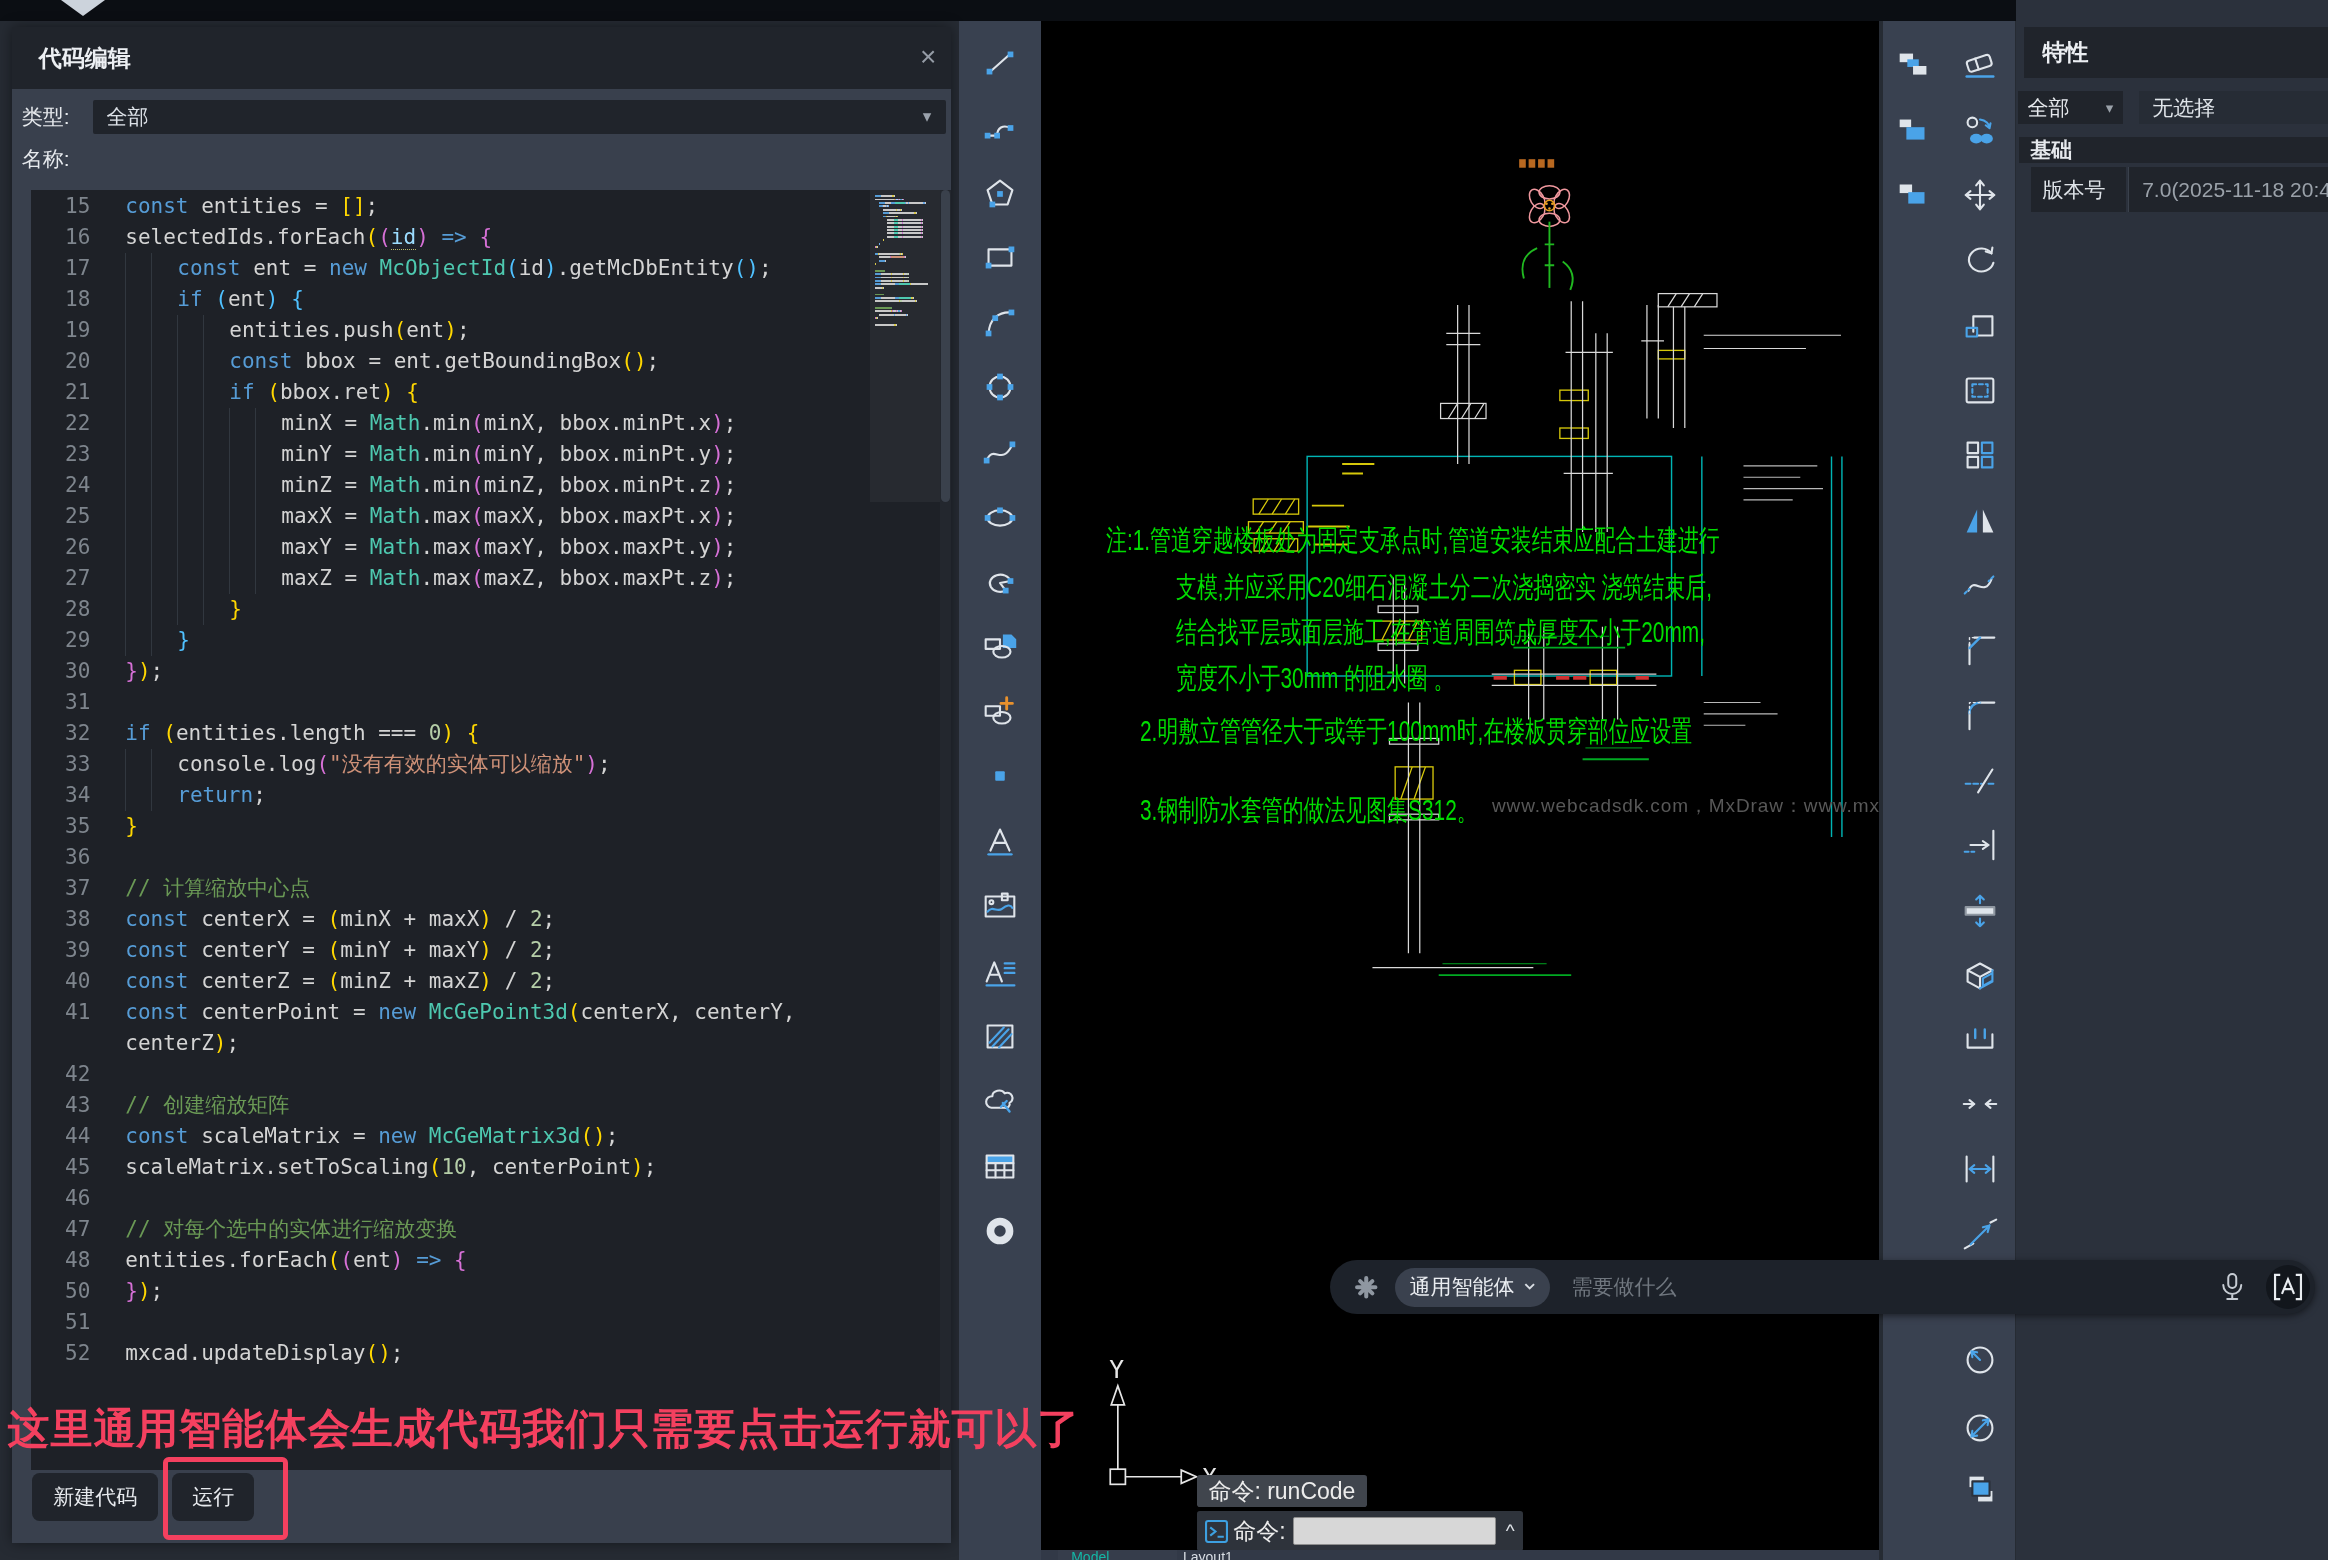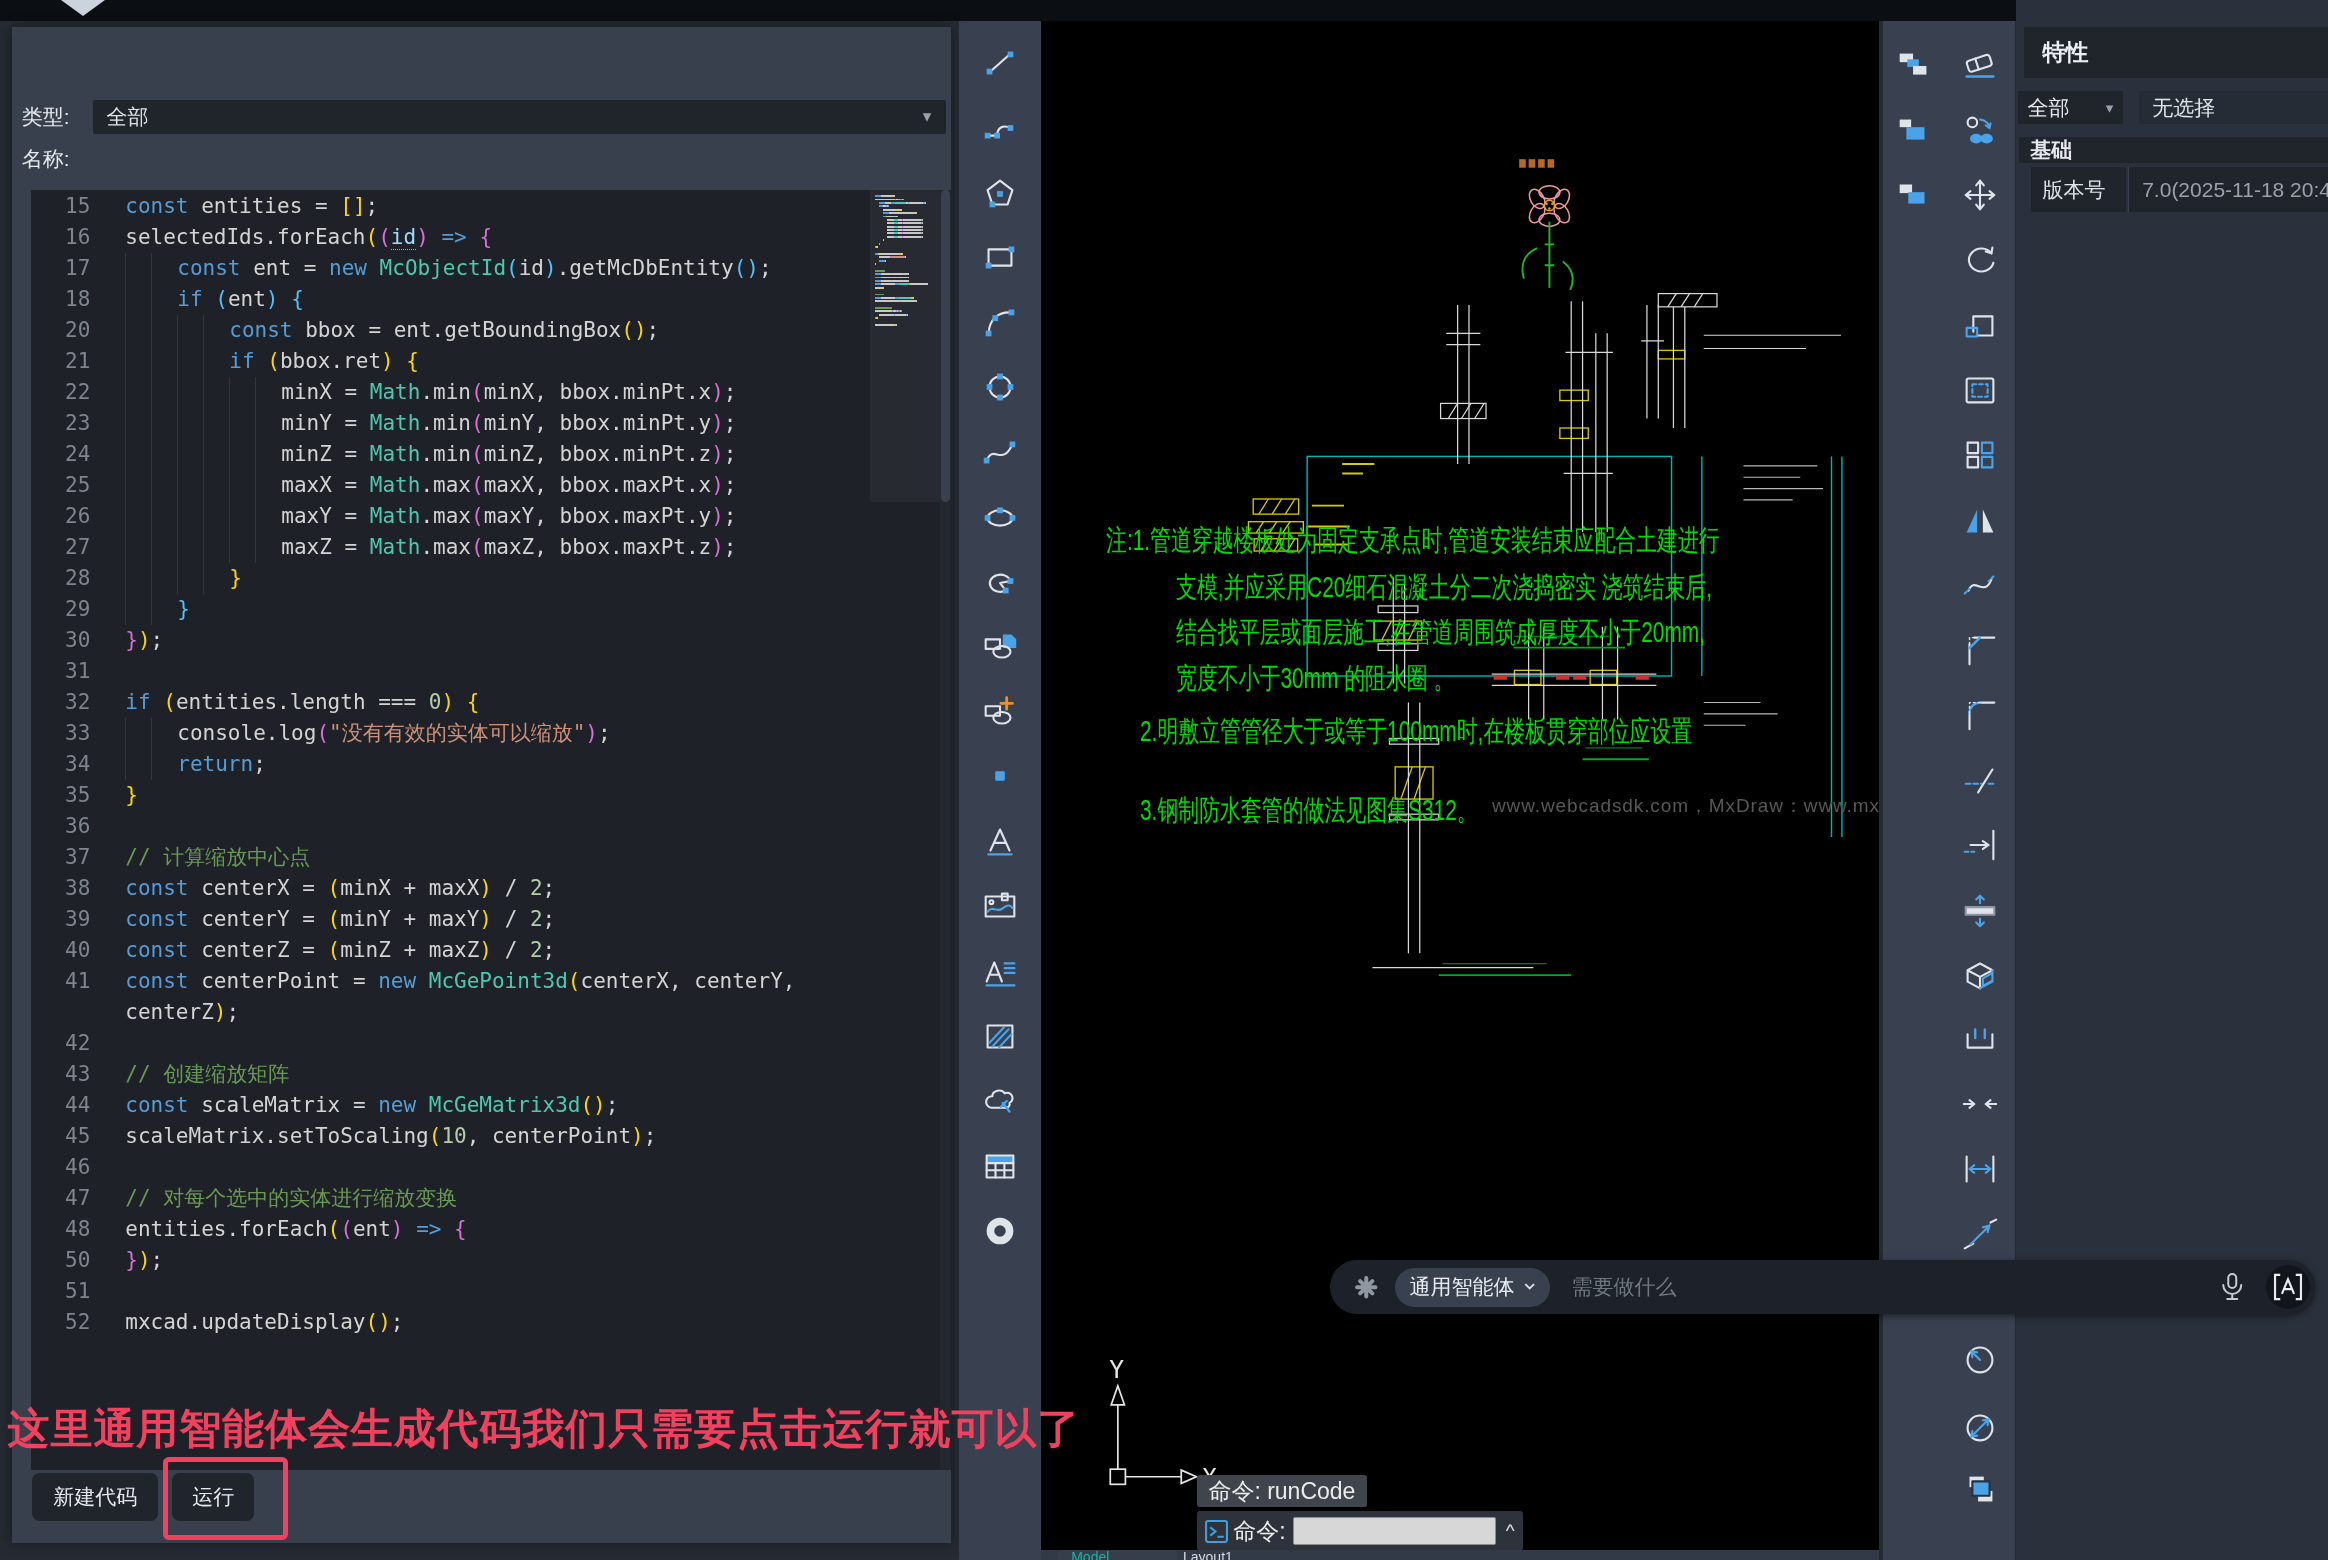--- a/index.html
+++ b/index.html
@@ -103,33 +103,38 @@
                   white-space:nowrap;overflow:hidden;}
 </style>
 </head>
 <body>
 
 <div class="abs" id="topstrip">
   <div class="abs" id="logo"></div>
 </div>
 
 <div class="abs" id="dialog">
+  <div class="abs" id="dlg-title">
+    <span class="t">代码编辑</span>
+    <span id="dlg-close">×</span>
+  </div>
   <div class="abs frow-label" style="left:9.5px;top:73px;">类型:</div>
   <div class="abs fselect" style="left:81px;top:73px;width:853px;">
     <span>全部</span>
     <span class="caret"></span>
   </div>
   <div class="abs frow-label" style="left:9.5px;top:115px;">名称:</div>
 
   <div class="abs" id="codearea">
     <div id="code-rows">
         <div class="cl"><span class="ln">15</span><span class="ct"><span class="k">const </span><span class="v">entities </span><span class="o">= </span><span class="y">[]</span><span class="v">;</span></span></div>
         <div class="cl"><span class="ln">16</span><span class="ct"><span class="v">selectedIds.forEach</span><span class="y">(</span><span class="p">(</span><span class="u">id</span><span class="p">)</span><span class="v"> </span><span class="k">=&gt;</span><span class="v"> </span><span class="p">{</span></span></div>
         <div class="cl"><span class="ln">17</span><span class="ct"><span class="g"></span><span class="g"></span><span class="k">const </span><span class="v">ent </span><span class="o">= </span><span class="k">new </span><span class="c">McObjectId</span><span class="b">(</span><span class="v">id</span><span class="b">)</span><span class="v">.getMcDbEntity</span><span class="b">()</span><span class="v">;</span></span></div>
         <div class="cl"><span class="ln">18</span><span class="ct"><span class="g"></span><span class="g"></span><span class="k">if </span><span class="b">(</span><span class="v">ent</span><span class="b">)</span><span class="v"> </span><span class="b">{</span></span></div>
+        <div class="cl"><span class="ln">19</span><span class="ct"><span class="g"></span><span class="g"></span><span class="g"></span><span class="g"></span><span class="v">entities.push</span><span class="y">(</span><span class="v">ent</span><span class="y">)</span><span class="v">;</span></span></div>
         <div class="cl"><span class="ln">20</span><span class="ct"><span class="g"></span><span class="g"></span><span class="g"></span><span class="g"></span><span class="k">const </span><span class="v">bbox </span><span class="o">= </span><span class="v">ent.getBoundingBox</span><span class="y">()</span><span class="v">;</span></span></div>
         <div class="cl"><span class="ln">21</span><span class="ct"><span class="g"></span><span class="g"></span><span class="g"></span><span class="g"></span><span class="k">if </span><span class="y">(</span><span class="v">bbox.ret</span><span class="y">)</span><span class="v"> </span><span class="y">{</span></span></div>
         <div class="cl"><span class="ln">22</span><span class="ct"><span class="g"></span><span class="g"></span><span class="g"></span><span class="g"></span><span class="g"></span><span class="g"></span><span class="v">minX </span><span class="o">= </span><span class="c">Math</span><span class="v">.min</span><span class="p">(</span><span class="v">minX, bbox.minPt.x</span><span class="p">)</span><span class="v">;</span></span></div>
         <div class="cl"><span class="ln">23</span><span class="ct"><span class="g"></span><span class="g"></span><span class="g"></span><span class="g"></span><span class="g"></span><span class="g"></span><span class="v">minY </span><span class="o">= </span><span class="c">Math</span><span class="v">.min</span><span class="p">(</span><span class="v">minY, bbox.minPt.y</span><span class="p">)</span><span class="v">;</span></span></div>
         <div class="cl"><span class="ln">24</span><span class="ct"><span class="g"></span><span class="g"></span><span class="g"></span><span class="g"></span><span class="g"></span><span class="g"></span><span class="v">minZ </span><span class="o">= </span><span class="c">Math</span><span class="v">.min</span><span class="p">(</span><span class="v">minZ, bbox.minPt.z</span><span class="p">)</span><span class="v">;</span></span></div>
         <div class="cl"><span class="ln">25</span><span class="ct"><span class="g"></span><span class="g"></span><span class="g"></span><span class="g"></span><span class="g"></span><span class="g"></span><span class="v">maxX </span><span class="o">= </span><span class="c">Math</span><span class="v">.max</span><span class="p">(</span><span class="v">maxX, bbox.maxPt.x</span><span class="p">)</span><span class="v">;</span></span></div>
         <div class="cl"><span class="ln">26</span><span class="ct"><span class="g"></span><span class="g"></span><span class="g"></span><span class="g"></span><span class="g"></span><span class="g"></span><span class="v">maxY </span><span class="o">= </span><span class="c">Math</span><span class="v">.max</span><span class="p">(</span><span class="v">maxY, bbox.maxPt.y</span><span class="p">)</span><span class="v">;</span></span></div>
         <div class="cl"><span class="ln">27</span><span class="ct"><span class="g"></span><span class="g"></span><span class="g"></span><span class="g"></span><span class="g"></span><span class="g"></span><span class="v">maxZ </span><span class="o">= </span><span class="c">Math</span><span class="v">.max</span><span class="p">(</span><span class="v">maxZ, bbox.maxPt.z</span><span class="p">)</span><span class="v">;</span></span></div>
         <div class="cl"><span class="ln">28</span><span class="ct"><span class="g"></span><span class="g"></span><span class="g"></span><span class="g"></span><span class="y">}</span></span></div>
         <div class="cl"><span class="ln">29</span><span class="ct"><span class="g"></span><span class="g"></span><span class="b">}</span></span></div>

